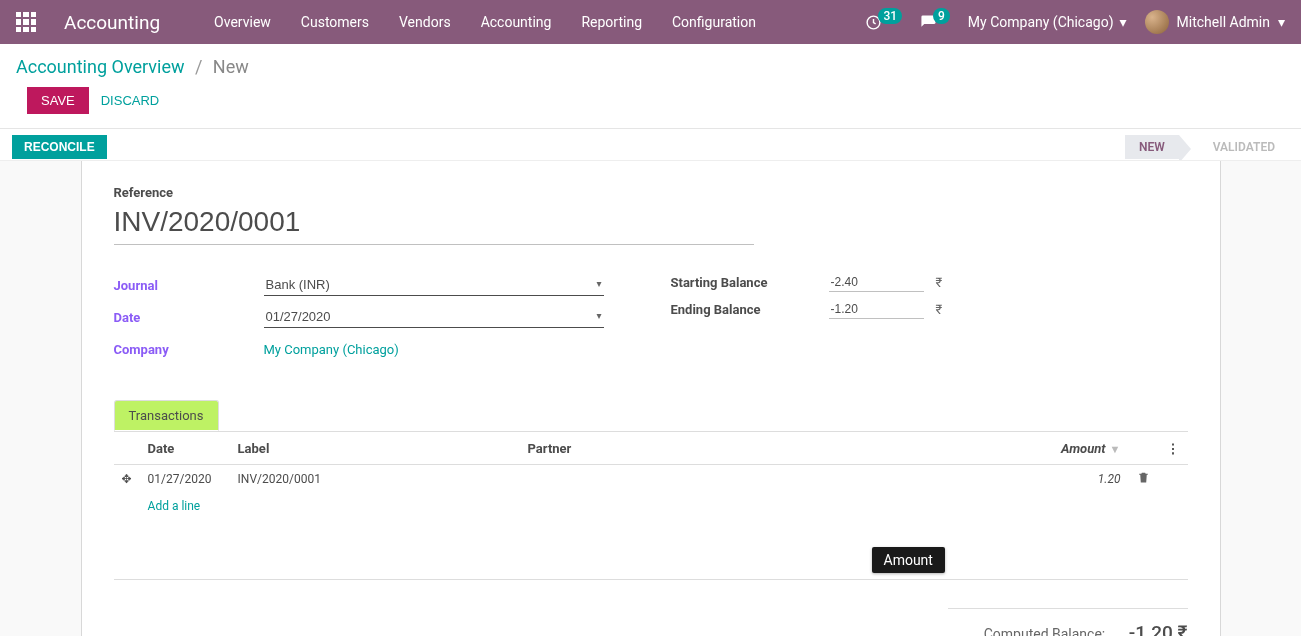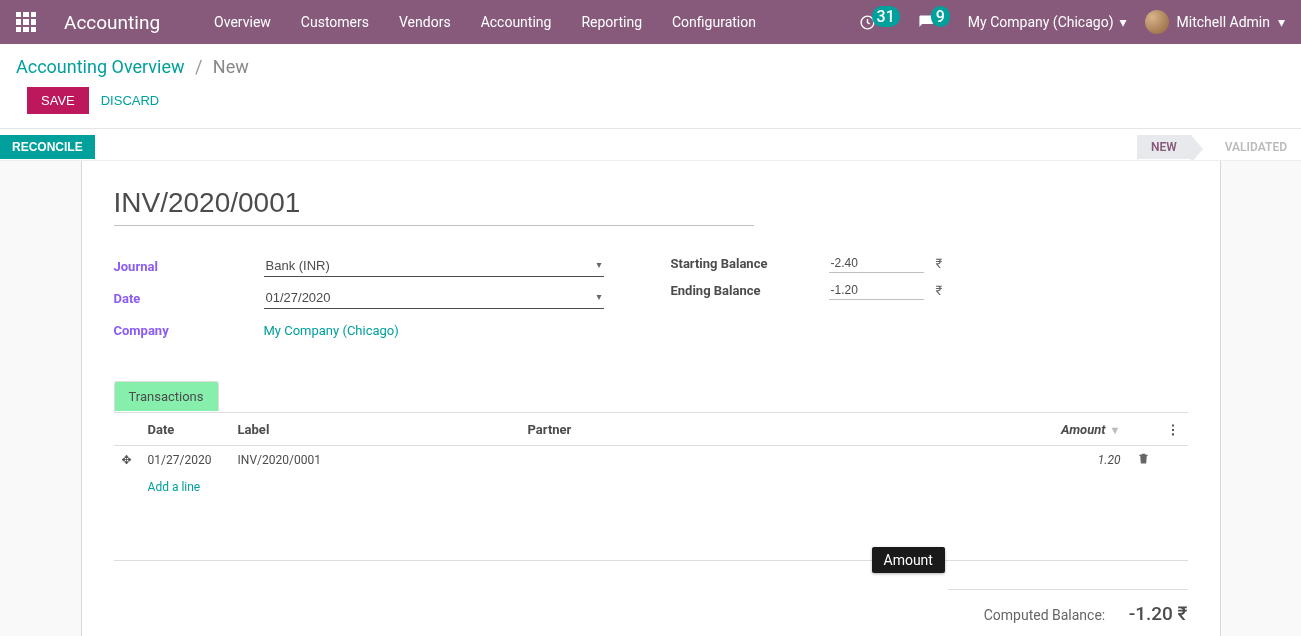--- a/index.html
+++ b/index.html
@@ -9,38 +9,38 @@
 .topnav { background: #875a7b; color: #fff; height: 44px; display: flex; align-items: center; padding: 0 16px; }
 .apps-icon { width: 20px; height: 20px; display: grid; grid-template-columns: repeat(3,1fr); grid-template-rows: repeat(3,1fr); gap: 2px; cursor: pointer; margin-right: 28px; }
 .apps-icon span { background: #fff; }
 .brand { font-size: 19px; font-weight: 400; margin-right: 42px; cursor: pointer; }
 .nav-links { display: flex; gap: 6px; }
 .nav-links a { color: #fff; text-decoration: none; padding: 0 12px; font-size: 14px; cursor: pointer; }
 .spacer { flex: 1; }
 .nav-right { display: flex; align-items: center; gap: 18px; }
 .icon-badge { position: relative; display: flex; align-items: center; cursor: pointer; }
 .icon-badge svg { width: 17px; height: 17px; }
-.badge { background: #00a09d; color: #fff; font-size: 16px; border-radius: 10px; padding: 1px 5px; margin-left: -4px; position: relative; top: -6px; font-weight: 500; }
+.badge { background: #00a09d; color: #fff; font-size: 12px; border-radius: 10px; padding: 1px 5px; margin-left: -4px; position: relative; top: -6px; font-weight: 500; }
 .company-picker { font-size: 14px; cursor: pointer; display: flex; align-items: center; gap: 6px; }
 .avatar { width: 24px; height: 24px; border-radius: 50%; background: radial-gradient(circle at 30% 30%, #d9b38c, #8c6239); }
 .user { font-size: 14px; display: flex; align-items: center; gap: 8px; cursor: pointer; }
 
 
 .crumbs { padding: 12px 16px 6px 16px; font-size: 18px; }
 .crumbs a { color: #00a09d; text-decoration: none; cursor: pointer; }
 .crumbs .sep { color: #999; margin: 0 6px; }
 .crumbs .current { color: #888; }
 
 
 .actions { padding: 4px 16px 14px 16px; display: flex; gap: 12px; align-items: center; }
 .btn-primary { background: #be185d; color: #fff; border: none; padding: 6px 14px; font-size: 13px; font-weight: 500; cursor: pointer; text-transform: uppercase; margin-left: 11px; }
 .btn-link { color: #00a09d; background: none; border: none; font-size: 13px; font-weight: 500; cursor: pointer; text-transform: uppercase; }
 
 
-.statusbar { display: flex; align-items: flex-start; background: #fff; padding: 6px 0; border-top: 1px solid #e5e5e5; border-bottom: 7px solid #737373; }
+.statusbar { display: flex; align-items: flex-start; background: #fff; padding: 6px 12px; border-top: 1px solid #e5e5e5; border-bottom: 7px solid #737373; }
 .btn-reconcile { background: #00a09d; color: #fff; border: none; padding: 5px 12px; font-size: 12px; font-weight: 600; cursor: pointer; text-transform: uppercase; }
 .status-right { margin-left: auto; display: flex; align-items: center; }
 .status-chip { font-size: 12px; font-weight: 600; padding: 5px 14px; text-transform: uppercase; }
 .status-new { background: #e7e9ed; color: #875a7b; position: relative; }
 .status-new::after { content: ""; position: absolute; right: -12px; top: 0; bottom: 0; width: 0; height: 0; border-top: 14px solid transparent; border-bottom: 14px solid transparent; border-left: 12px solid #e7e9ed; }
 .status-validated { color: #bbb; margin-left: 20px; }
 
 
 .scroll-area { position: absolute; top: 160px; bottom: 0; left: 0; right: 0; overflow-y: auto; background: #f9f9f9; border-top: 1px solid #eee;}
 .sheet { width: 1140px; margin: 0 auto; background: #fff; border: 1px solid #d8d8d8; border-top: none; padding: 24px 32px 16px 32px; min-height: 470px; position: relative; }
@@ -55,21 +55,21 @@
 .select-wrap .caret { position: absolute; right: 2px; top: 4px; font-size: 10px; color: #666; pointer-events: none; }
 .company-link { color: #00a09d; font-size: 13px; cursor: pointer; }
 .balance-row { display: flex; align-items: center; margin-bottom: 8px; }
 .balance-row label { width: 158px; font-weight: 700; font-size: 13px; }
 .balance-row input { width: 95px; border: none; border-bottom: 1px solid #c0c0c0; text-align: left; padding: 2px 2px; font-size: 12px; color: #4c4c4c; outline: none; }
 .balance-row .currency { margin-left: 12px; font-size: 13px; color: #666; }
 
 
 .tabs { margin-top: 30px; }
 .tab-header { display: flex; border-bottom: 1px solid #ddd; position: relative; top: 1px;}
-.tab { border: 1px solid #ddd; border-bottom: 1px solid #fff; background: #86efac; padding: 7px 14px; font-size: 13px; color: #4c4c4c; cursor: pointer; border-radius: 3px 3px 0 0; }
+.tab { border: 1px solid #ddd; border-bottom: 1px solid #fff; background: #bef264; padding: 7px 14px; font-size: 13px; color: #4c4c4c; cursor: pointer; border-radius: 3px 3px 0 0; }
 .grid { width: 100%; border-collapse: collapse; margin-top: 0; }
 .grid th { text-align: left; font-size: 13px; font-weight: 700; color: #4c4c4c; padding: 10px 8px 8px 8px; border-bottom: 1px solid #ddd; }
 .grid td { font-size: 12px; padding: 6px 8px; color: #4c4c4c; }
 .grid .amount-col { text-align: right; font-style: italic; }
 .grid th.amount-col { cursor: pointer; position: relative; }
 .sort-caret { color: #bbb; font-size: 11px; margin-left: 4px;}
 .tooltip { position: absolute; background: #1a1a1a; color: #fff; padding: 5px 12px; font-size: 14px; border-radius: 2px; left: 790px; top: 386px; white-space: nowrap; pointer-events: none; box-shadow: 0 1px 3px rgba(0,0,0,0.3);}
 .handle-col { width: 24px; text-align: center; color: #aaa; cursor: grab; }
 .trash-col { width: 30px; text-align: center; color: #666; cursor: pointer; }
 .opts-col { width: 20px; text-align: right; color: #999; }
@@ -147,20 +147,21 @@
 <div class="statusbar">
   <button class="btn-reconcile">Reconcile</button>
   <div class="status-right">
     <span class="status-chip status-new">New</span>
     <span class="status-chip status-validated">Validated</span>
   </div>
 </div>
 
 <div class="scroll-area">
 <div class="sheet">
+  <div class="field-label-top">Reference</div>
   <input class="ref-input" value="INV/2020/0001" style="">
 
   <div class="form-cols">
     <div class="col">
       <div class="field-row">
         <label>Journal</label>
         <div class="select-wrap">
           <input value="Bank (INR)" style="">
           <span class="caret">▾</span>
         </div>

